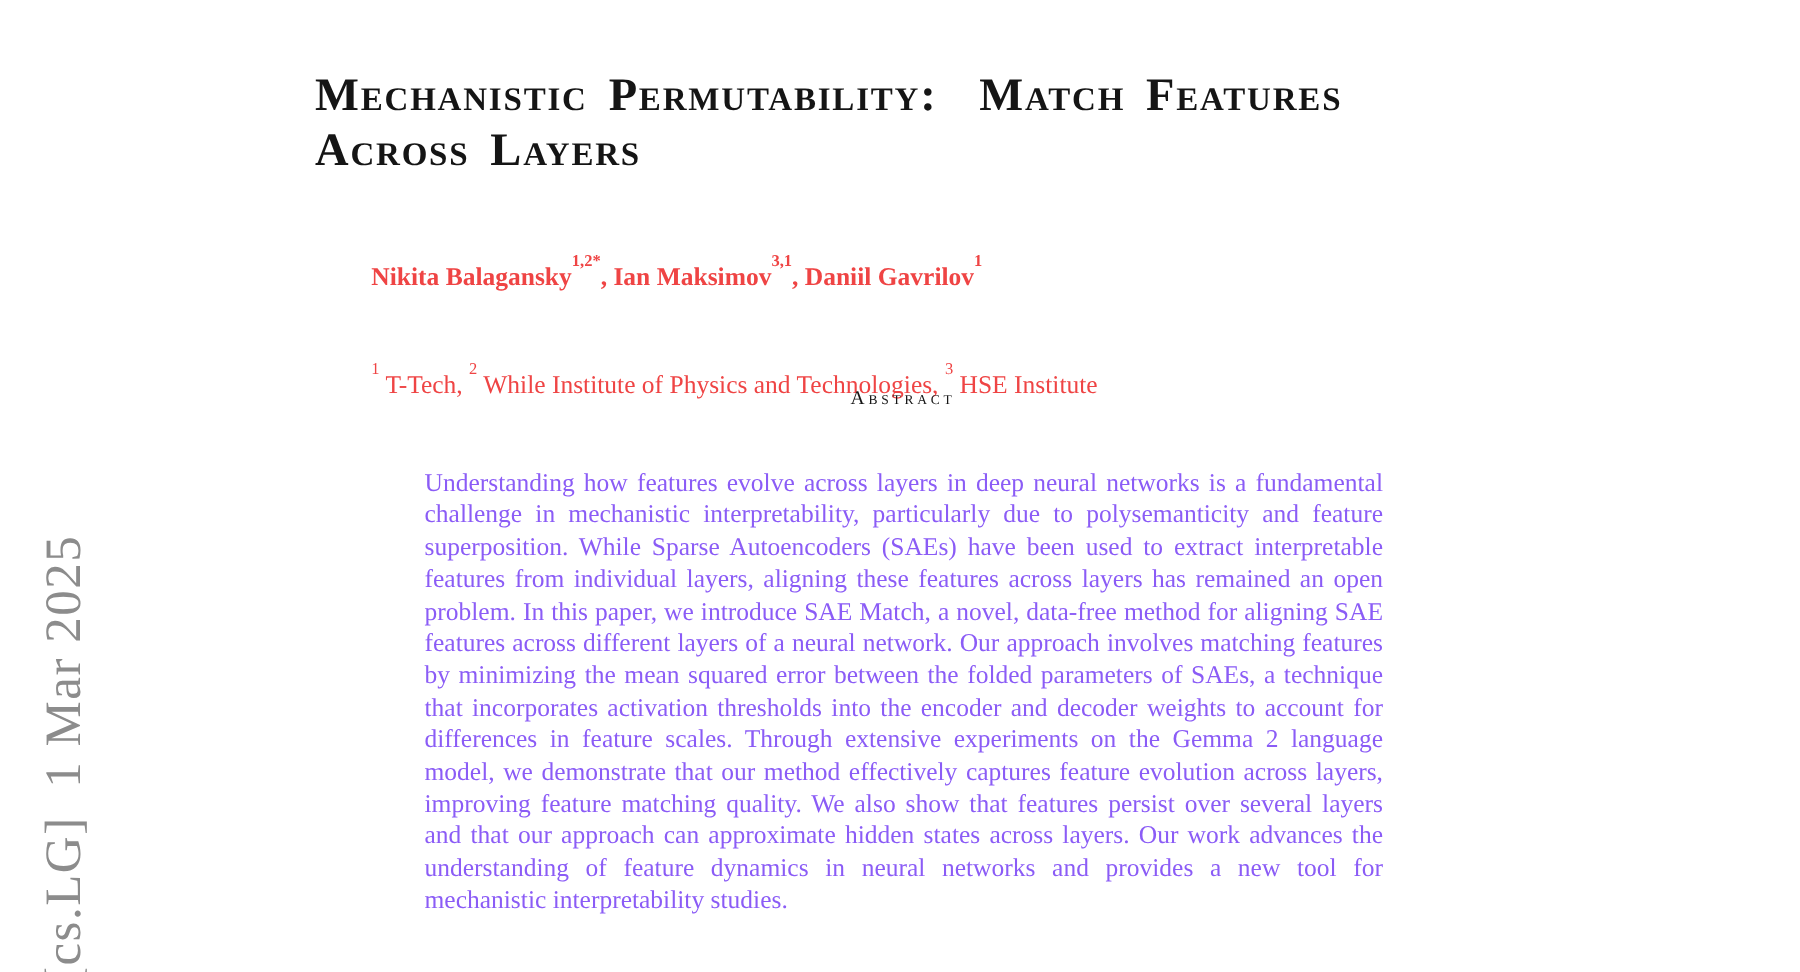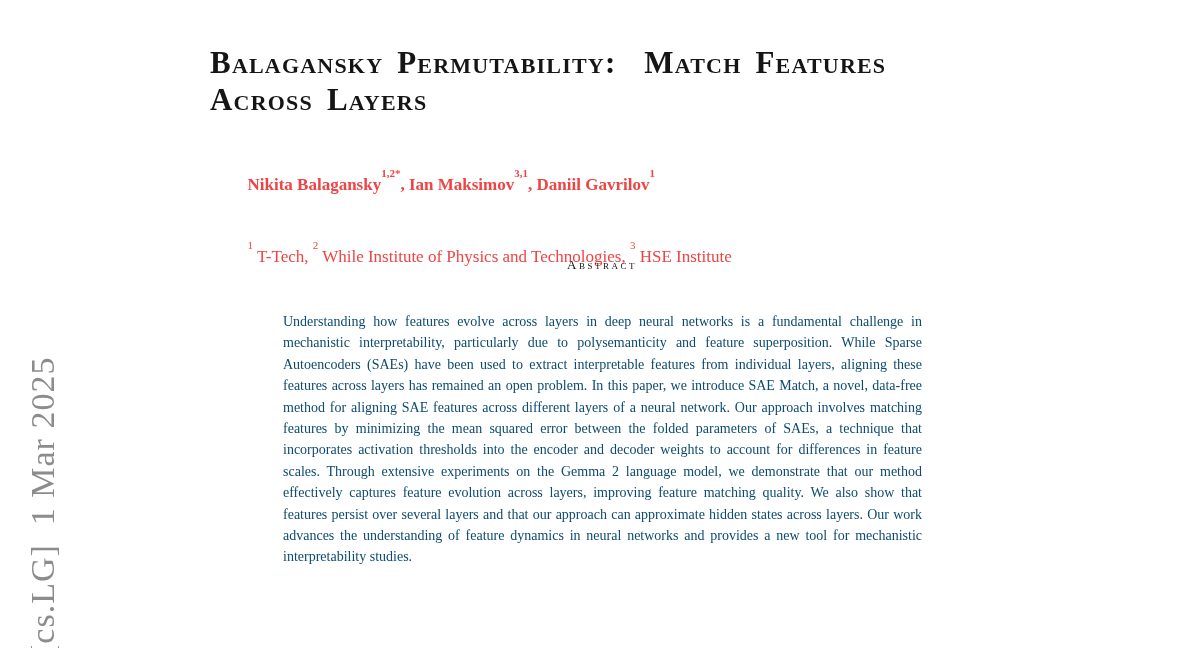--- a/index.html
+++ b/index.html
@@ -57,34 +57,34 @@
     text-align: center;
     font-variant: small-caps;
     font-size: 13px;
     letter-spacing: 2.5px;
     color: #151515;
   }
   .abstract-body {
     position: absolute;
     left: 283px; top: 311px;
     width: 639px;
-    font-size: 14px;
+    font-size: 17px;
     line-height: 21.4px;
     text-align: justify;
-    color: #0c4a6e;
+    color: #8b5cf6;
   }
 </style>
 </head>
 <body>
 
 <div class="page">
 
   <div class="watermark">[cs.LG]  1 Mar 2025</div>
 
-  <h1 class="title">Balagansky Permutability:  Match Features
+  <h1 class="title">Mechanistic Permutability:  Match Features
 Across Layers</h1>
 
   <div class="authors-block">
     <div class="authors-line">
       <span>Nikita Balagansky</span><sup class="auth-sup">1,2*</sup><span>, </span><span>Ian Maksimov</span><sup class="auth-sup">3,1</sup><span>, </span><span>Daniil Gavrilov</span><sup class="auth-sup">1</sup>
     </div>
     <div class="affiliations-line">
       <sup class="auth-sup">1</sup><span> T-Tech, </span><sup class="auth-sup">2</sup><span> While Institute of Physics and Technologies, </span><sup class="auth-sup">3</sup><span> HSE Institute</span>
     </div>
   </div>

